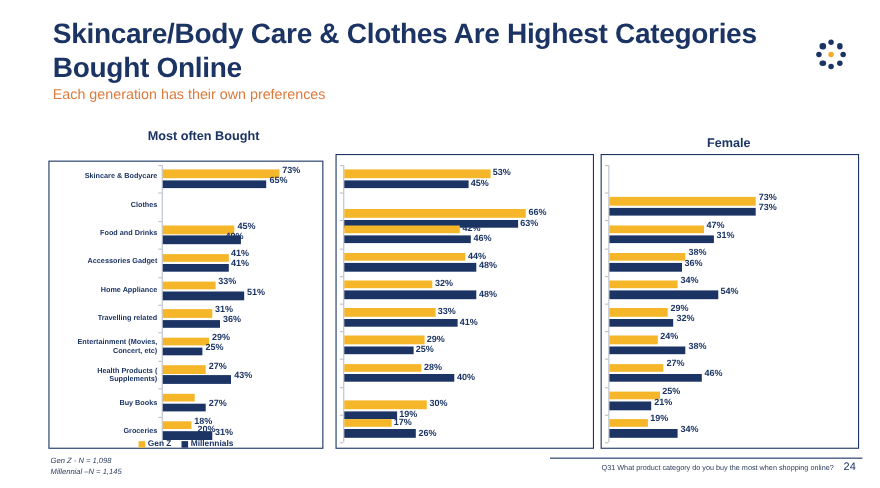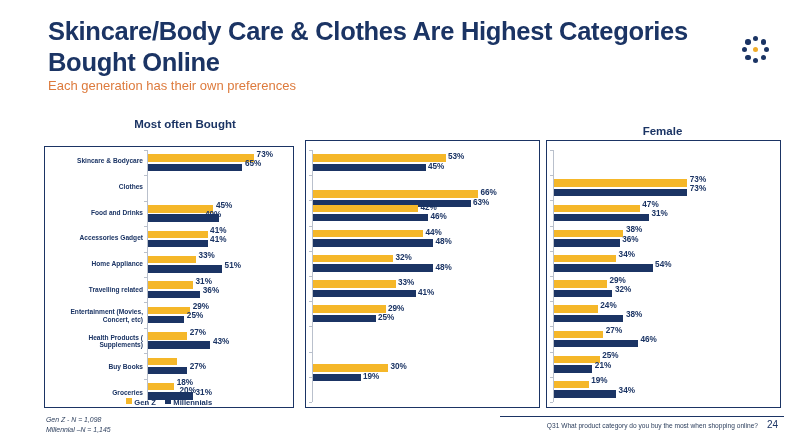--- a/index.html
+++ b/index.html
@@ -79,21 +79,21 @@
     white-space: normal; line-height: 0.95;
   }
   .bar-lbl.wrapped { width: 9px; }
 
   
   .legend {
     position: absolute; left: 44px; top: 398px; width: 250px;
     display: flex; justify-content: center; align-items: center; gap: 9px;
     font-size: 7.6px; font-weight: bold; color: #1b3464;
   }
-  .legend .item { display: flex; align-items: flex-start; gap: 2.5px; }
+  .legend .item { display: flex; align-items: flex-end; gap: 2.5px; }
   .legend .sw { width: 6px; height: 6px; }
   .legend .sw.genz { background: #f5b729; }
   .legend .sw.mill { background: #1b3464; }
 
   
   .note {
     position: absolute; left: 46px; top: 415px;
     font-size: 6.9px; font-style: italic; color: #2c3e5c; line-height: 1.42;
   }
   .qfoot {
@@ -289,25 +289,37 @@
         <div class="bar-lbl" style="left: 85px; top: 3.45px;">33%</div>
         <div class="bar mill" style="top: 13.5px; height: 7.5px; width: 102.5px;"></div>
         <div class="bar-lbl" style="left: 105px; top: 12.75px;">41%</div>
       </div>
       <div class="grp" style="top: 151.2px; height: 25.2px;">
         <div class="bar genz" style="top: 4.2px; height: 7.5px; width: 72.5px;"></div>
         <div class="bar-lbl" style="left: 75px; top: 3.45px;">29%</div>
         <div class="bar mill" style="top: 13.5px; height: 7.5px; width: 62.5px;"></div>
         <div class="bar-lbl" style="left: 65px; top: 12.75px;">25%</div>
       </div>
+      <div class="grp" style="top: 176.4px; height: 25.2px;">
+        <div class="bar genz" style="top: 4.2px; height: 7.5px; width: 70px;"></div>
+        <div class="bar-lbl" style="left: 72.5px; top: 3.45px;">28%</div>
+        <div class="bar mill" style="top: 13.5px; height: 7.5px; width: 100px;"></div>
+        <div class="bar-lbl" style="left: 102.5px; top: 12.75px;">40%</div>
+      </div>
       <div class="grp" style="top: 210px; height: 25.2px;">
         <div class="bar genz" style="top: 4.2px; height: 7.5px; width: 75px;"></div>
         <div class="bar-lbl" style="left: 77.5px; top: 3.45px;">30%</div>
         <div class="bar mill" style="top: 13.5px; height: 7.5px; width: 47.5px;"></div>
         <div class="bar-lbl" style="left: 50px; top: 12.75px;">19%</div>
+      </div>
+      <div class="grp" style="top: 226.8px; height: 25.2px;">
+        <div class="bar genz" style="top: 4.2px; height: 7.5px; width: 42.5px;"></div>
+        <div class="bar-lbl" style="left: 45px; top: 3.45px;">17%</div>
+        <div class="bar mill" style="top: 13.5px; height: 7.5px; width: 65px;"></div>
+        <div class="bar-lbl" style="left: 67.5px; top: 12.75px;">26%</div>
       </div>
     </div>
   <div class="plot" id="plot-female">
       <div class="axis-line"></div>
       <div class="tick" style="top: 0px;"></div>
       <div class="tick" style="top: 25.2px;"></div>
       <div class="tick" style="top: 50.4px;"></div>
       <div class="tick" style="top: 75.6px;"></div>
       <div class="tick" style="top: 100.8px;"></div>
       <div class="tick" style="top: 126px;"></div>

